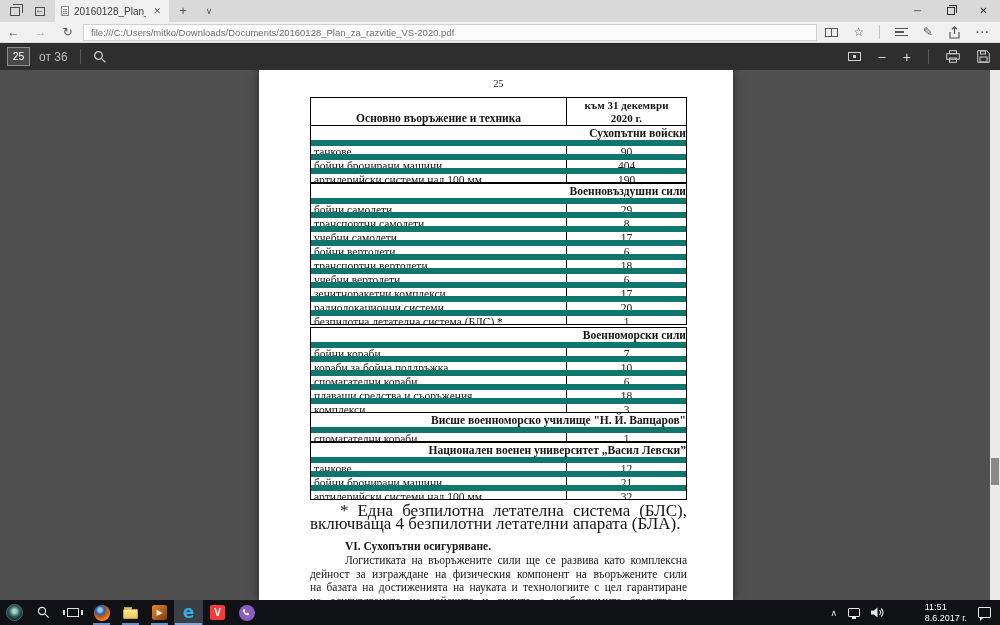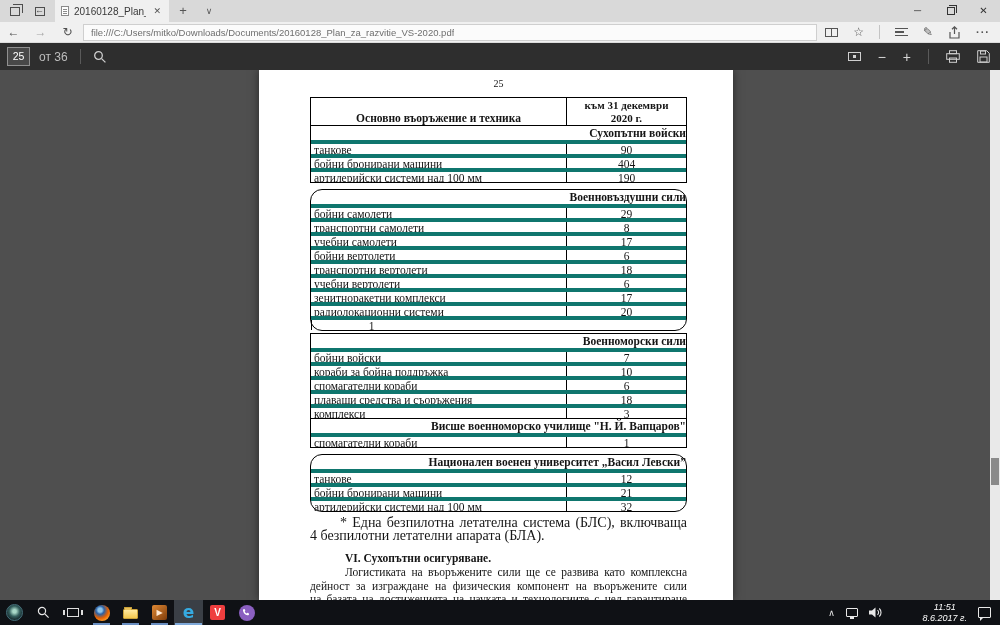--- a/index.html
+++ b/index.html
@@ -64,27 +64,27 @@
     box-shadow:0 0 9px rgba(0,0,0,.5);padding:8px 46px 0 51px;
     font-family:"Liberation Serif","DejaVu Serif",serif;color:#151515;}
   .pageno{text-align:center;font-size:10px;margin-bottom:8px;}
   .tbl-header{display:flex;border:1px solid #000;height:29px;}
   .tbl-header .h1{flex:1;display:flex;align-items:center;justify-content:center;
     font-weight:bold;font-size:11.5px;text-align:left;margin-top:12px;}
   .tbl-header .h2{width:120px;border-left:1px solid #000;display:flex;align-items:center;
     justify-content:center;font-weight:bold;font-size:11px;text-align:center;line-height:13px;padding:0 6px;}
   .tbl-sec{border:1px solid #000;}
   .joined{margin-top:-1px;}
-  .gap-lg{margin-top:6px;border-radius:12px;}
+  .gap-lg{}
   .gap-sm{margin-top:2px;}
   .sec-title{text-align:right;font-weight:bold;font-size:11.5px;height:14px;line-height:14px;overflow:hidden;}
-  .trow{display:flex;border-top:4px solid #0f766e;height:14px;font-size:11.5px;line-height:13px;overflow:hidden;}
+  .trow{display:flex;border-top:6px solid #0f766e;height:14px;font-size:11.5px;line-height:13px;overflow:hidden;}
   .tcell-label{flex:1;padding-left:3px;white-space:nowrap;overflow:hidden;}
   .tcell-value{width:120px;border-left:1px solid #000;text-align:center;}
-  .footnote{margin:4px 0 0;font-size:14px;line-height:13px;text-align:justify;text-indent:30px;}
+  .footnote{margin:4px 0 0;font-size:17px;line-height:13px;text-align:justify;text-indent:30px;}
   .doc-heading{margin:10px 0 0;font-size:11.5px;font-weight:bold;text-indent:35px;}
   .doc-para{margin:2px 0 0;font-size:11.5px;line-height:13.5px;text-align:justify;text-indent:35px;word-spacing:2px;}
   .scrollbar{position:absolute;right:0;top:0;width:10px;height:530px;background:#e9e9e9;}
   .scroll-thumb{position:absolute;left:1px;top:388px;width:8px;height:27px;background:#8a8a8a;}
 
   
   .taskbar{position:absolute;left:0;top:600px;width:1000px;height:25px;background:#0f1115;
     display:flex;align-items:center;}
   .tb-slot{width:29px;height:25px;display:flex;align-items:center;justify-content:center;position:relative;flex:none;}
   .tb-slot.running::after{content:"";position:absolute;bottom:0;left:6px;right:6px;height:2px;background:#6a8fc2;}
@@ -107,21 +107,21 @@
   .movies-icon span{color:#ffe9d2;font-size:8px;line-height:8px;}
   .edge-e{font-size:17px;line-height:17px;font-weight:bold;color:#35abe2;
     font-family:"DejaVu Sans","Liberation Sans",sans-serif;}
   .vivaldi-icon{width:15px;height:15px;border-radius:2px;background:#ef3e3e;color:#fff;
     font-size:10px;font-weight:bold;display:flex;align-items:center;justify-content:center;}
   .viber-icon{width:16px;height:16px;border-radius:50%;background:#8a5fc0;
     display:flex;align-items:center;justify-content:center;}
   .tray{margin-left:auto;display:flex;align-items:center;gap:11px;padding-right:9px;color:#efefef;}
   .tray-chev{font-size:9px;color:#e8e8e8;}
   .lang{font-size:9.5px;color:#fff;margin-top:32px;}
-  .clock{text-align:center;font-size:9px;line-height:11px;color:#fff;white-space:nowrap;font-style:italic;}
+  .clock{font-size:9px;line-height:11px;color:#fff;white-space:nowrap;}
   .net-icon{width:12px;height:9px;border:1px solid #e8e8e8;border-radius:1px;position:relative;}
   .net-icon::after{content:"";position:absolute;left:3px;bottom:-3px;width:4px;height:2px;background:#e8e8e8;}
   .ac-icon{width:13px;height:11px;border:1px solid #e8e8e8;border-radius:1px;position:relative;}
   .ac-icon::after{content:"";position:absolute;left:1px;bottom:-4px;width:0;height:0;
     border-left:4px solid #e8e8e8;border-bottom:4px solid transparent;}
 </style>
 </head>
 <body>
 
 <div class="screen">
@@ -255,27 +255,28 @@
             </div>
             <div class="trow">
               <div class="tcell-label">зенитноракетни комплекси</div>
               <div class="tcell-value">17</div>
             </div>
             <div class="trow">
               <div class="tcell-label">радиолокационни системи</div>
               <div class="tcell-value">20</div>
             </div>
             <div class="trow">
+              <div class="tcell-label">безпилотна летателна система (БЛС) *</div>
               <div class="tcell-value">1</div>
             </div>
           </div>
           <div class="tbl-sec gap-sm">
             <div class="sec-title">Военноморски сили</div>
             <div class="trow">
-              <div class="tcell-label">бойни войски</div>
+              <div class="tcell-label">бойни кораби</div>
               <div class="tcell-value">7</div>
             </div>
             <div class="trow">
               <div class="tcell-label">кораби за бойна поддръжка</div>
               <div class="tcell-value">10</div>
             </div>
             <div class="trow">
               <div class="tcell-label">спомагателни кораби</div>
               <div class="tcell-value">6</div>
             </div>

